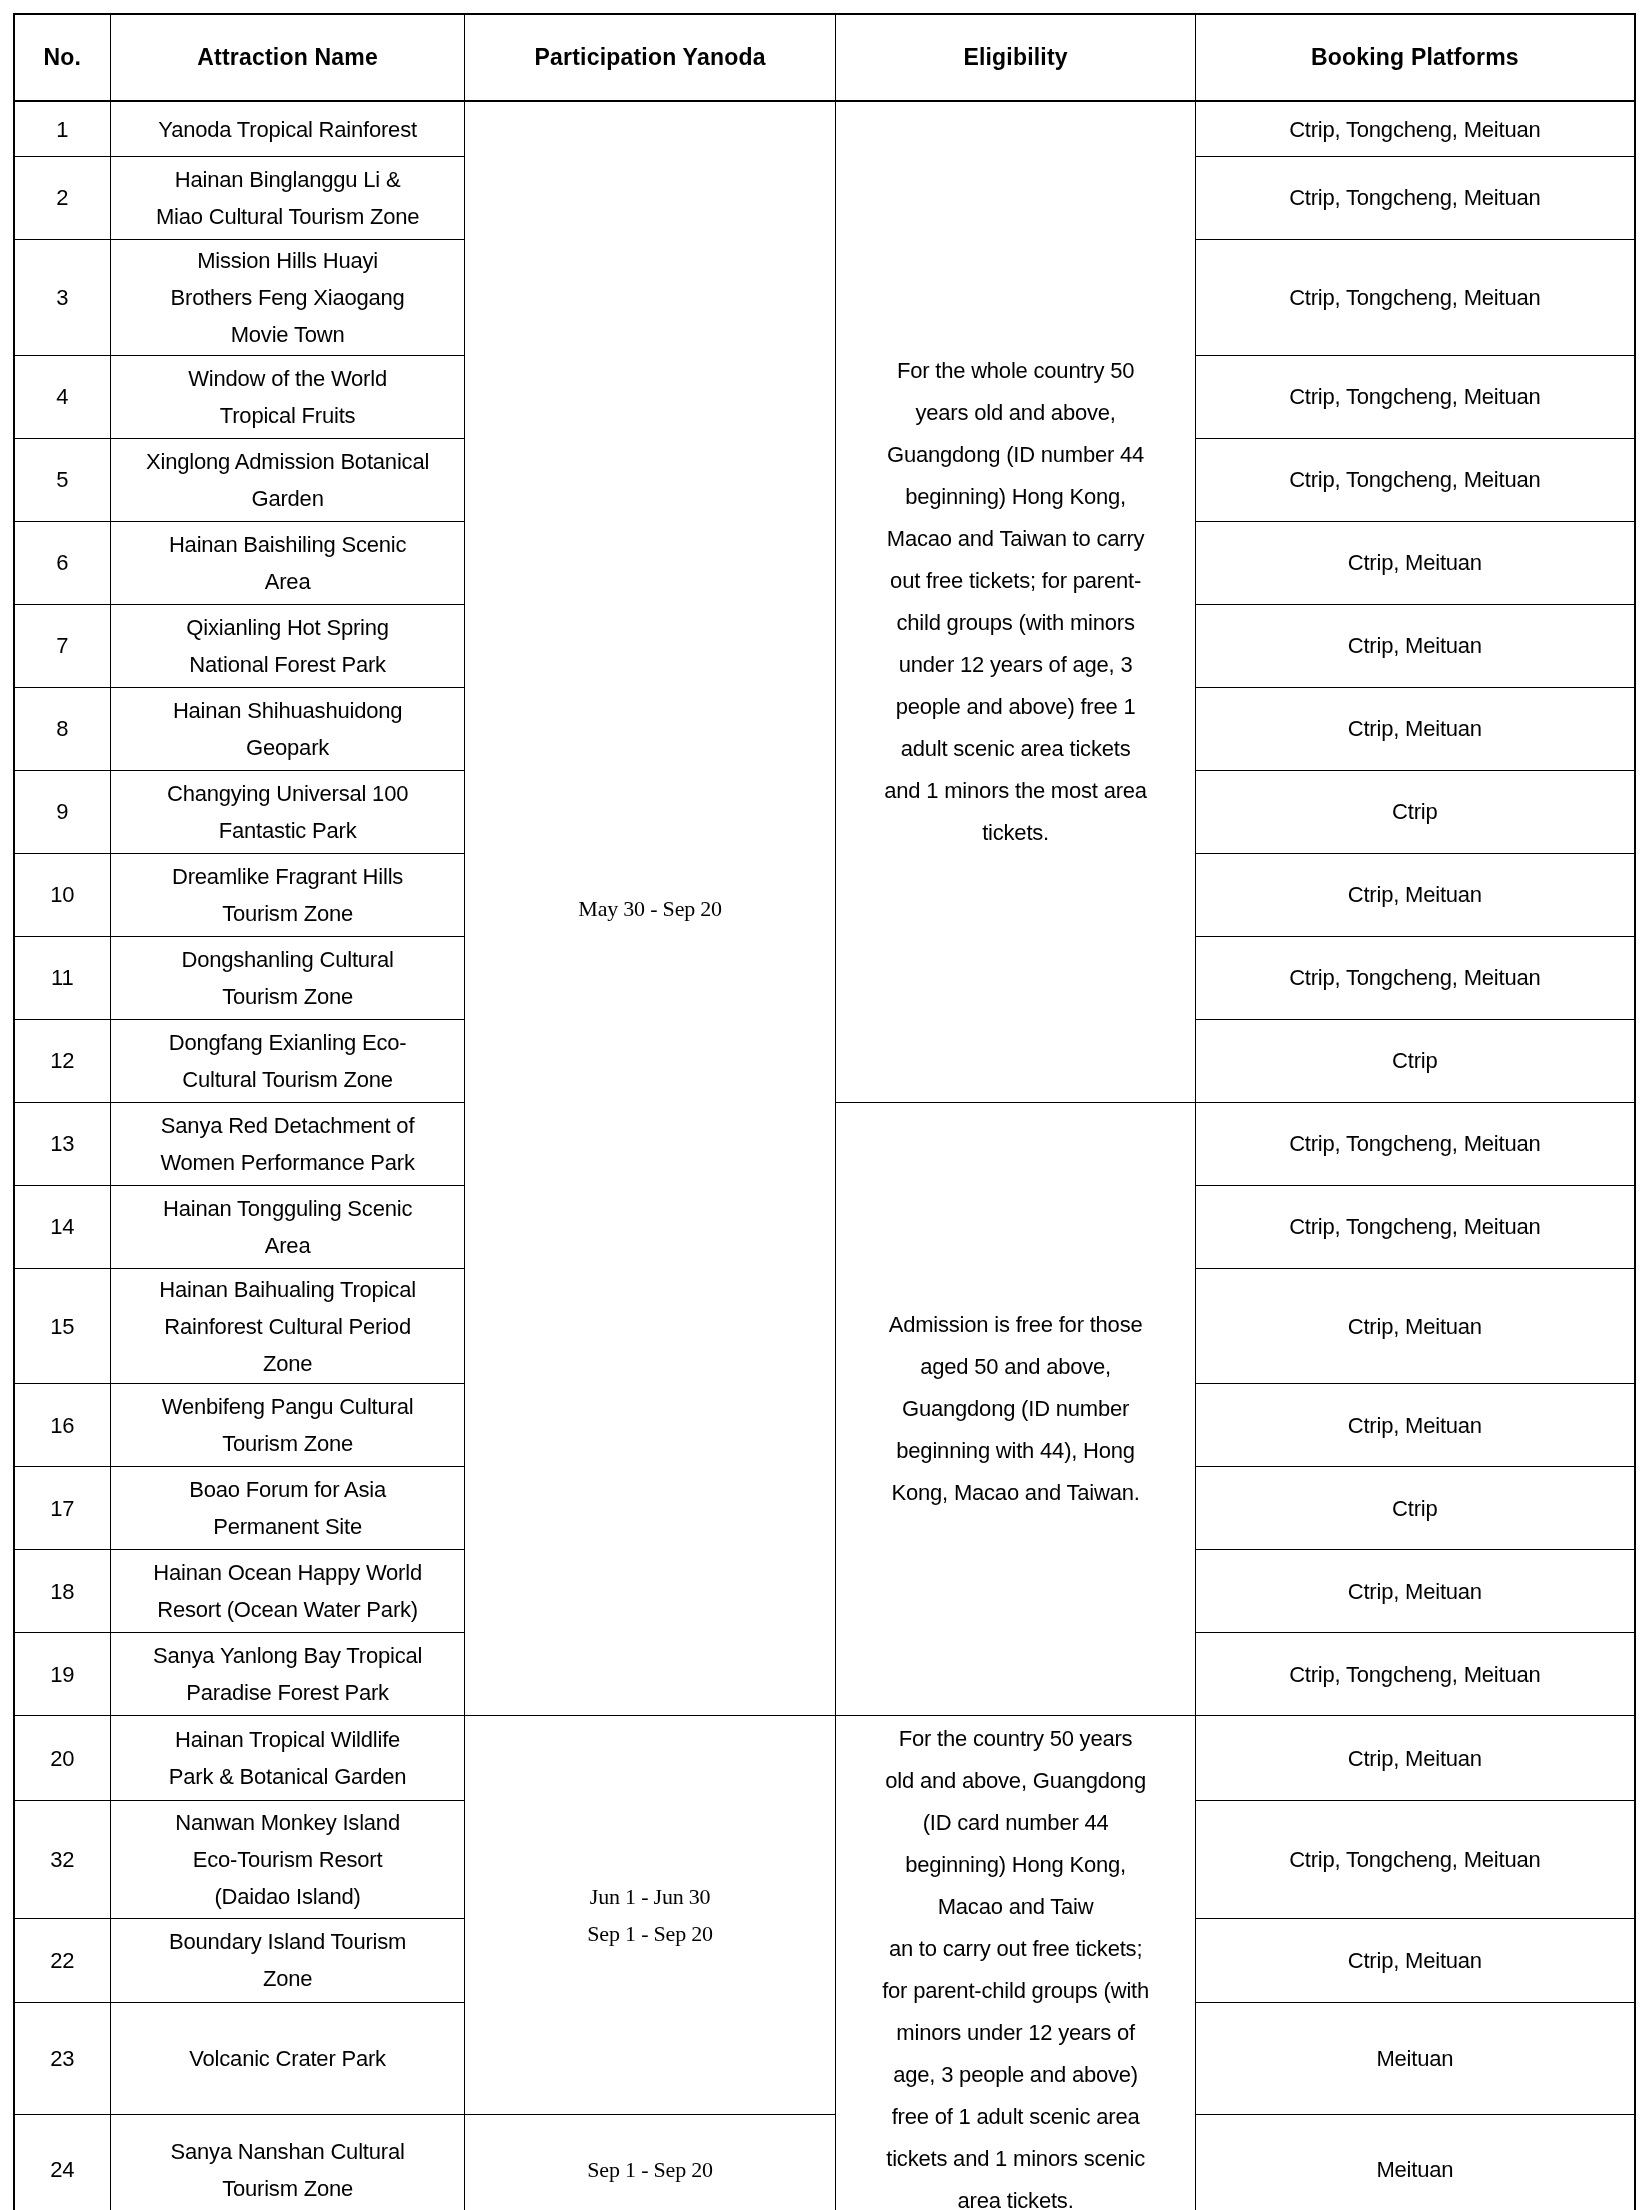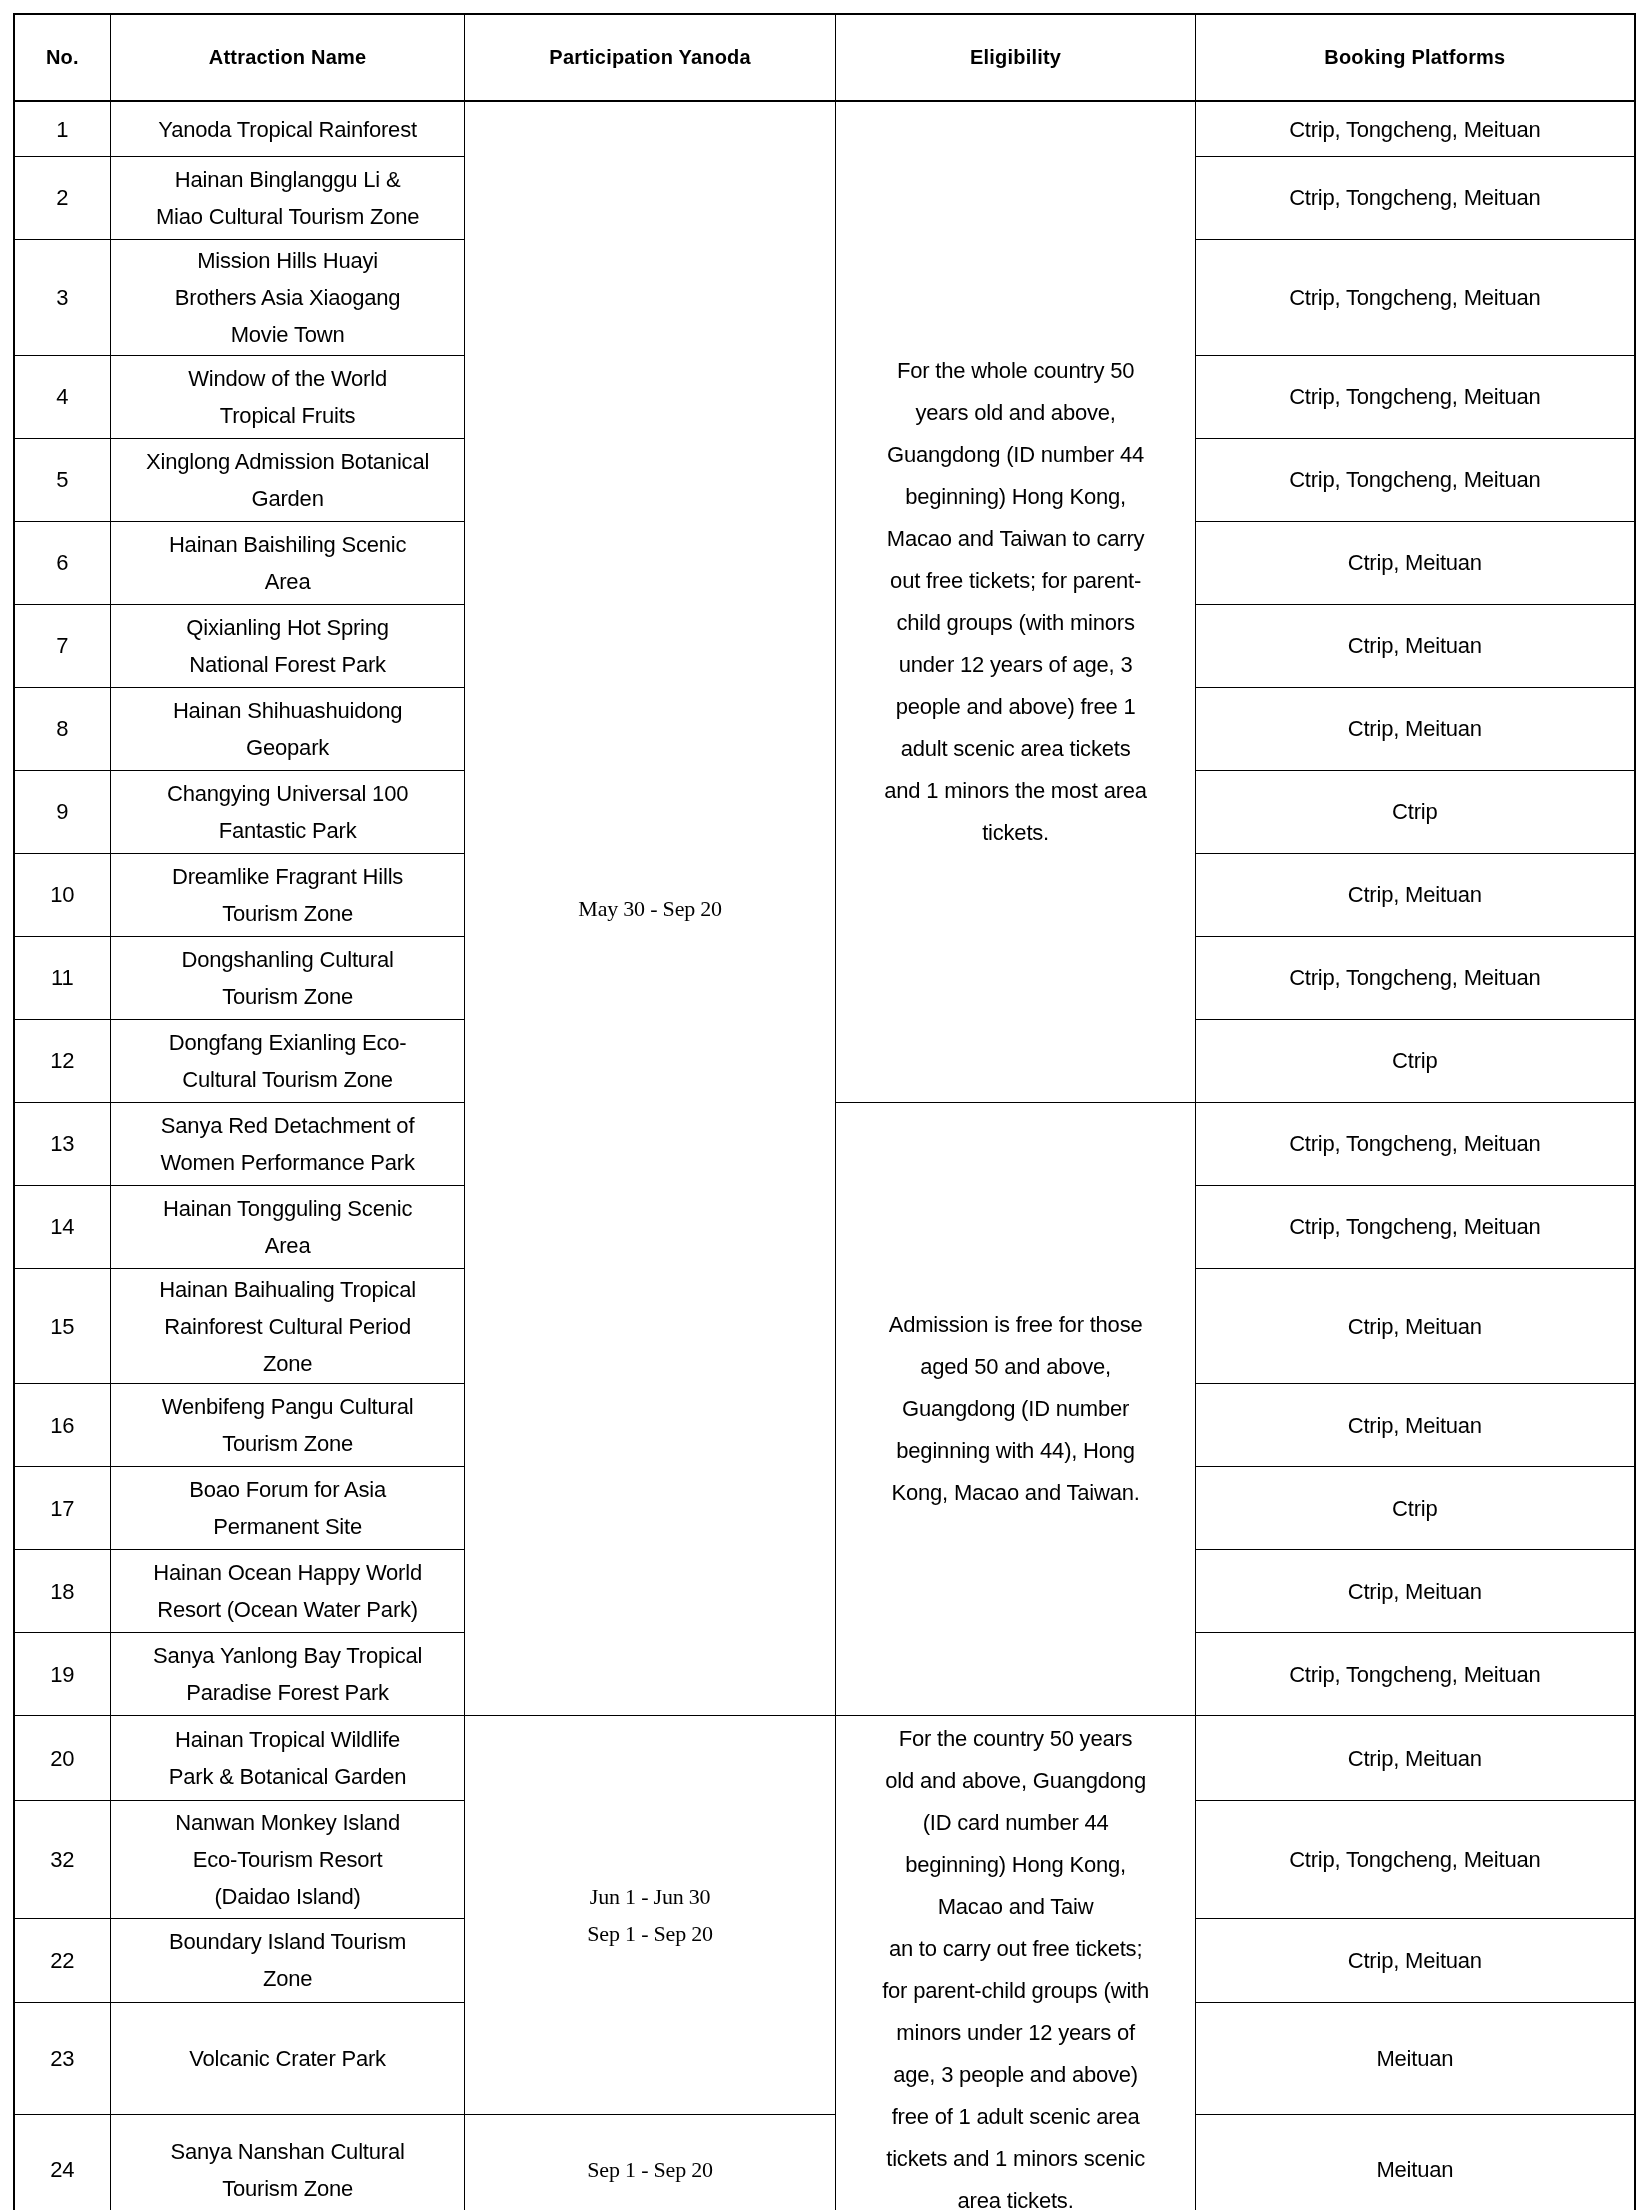--- a/index.html
+++ b/index.html
@@ -18,21 +18,21 @@
   }
   th, td {
     border: 1.9px solid #000;
     text-align: center;
     vertical-align: middle;
     padding: 1.9px 3.9px;
     overflow: hidden;
   }
   thead th {
     height: 82px;
-    font-size: 20px;
+    font-size: 23px;
     font-weight: bold;
     letter-spacing: 0.2px;
     border-bottom: 2.9px solid #000;
     margin-top: 43px;
   }
   td {
     font-size: 22px;
     line-height: 37px;
     letter-spacing: -0.2px;
   }
@@ -91,21 +91,21 @@
     </tr>
     <tr class="rh-2">
       <td class="no-cell">2</td>
       <td class="pre">Hainan Binglanggu Li &amp;
 Miao Cultural Tourism Zone</td>
       <td>Ctrip, Tongcheng, Meituan</td>
     </tr>
     <tr class="rh-3">
       <td class="no-cell">3</td>
       <td class="pre">Mission Hills Huayi
-Brothers Asia Xiaogang
+Brothers Feng Xiaogang
 Movie Town</td>
       <td>Ctrip, Tongcheng, Meituan</td>
     </tr>
     <tr class="rh-2">
       <td class="no-cell">4</td>
       <td class="pre">Window of the World
 Tropical Fruits</td>
       <td>Ctrip, Tongcheng, Meituan</td>
     </tr>
     <tr class="rh-2">

